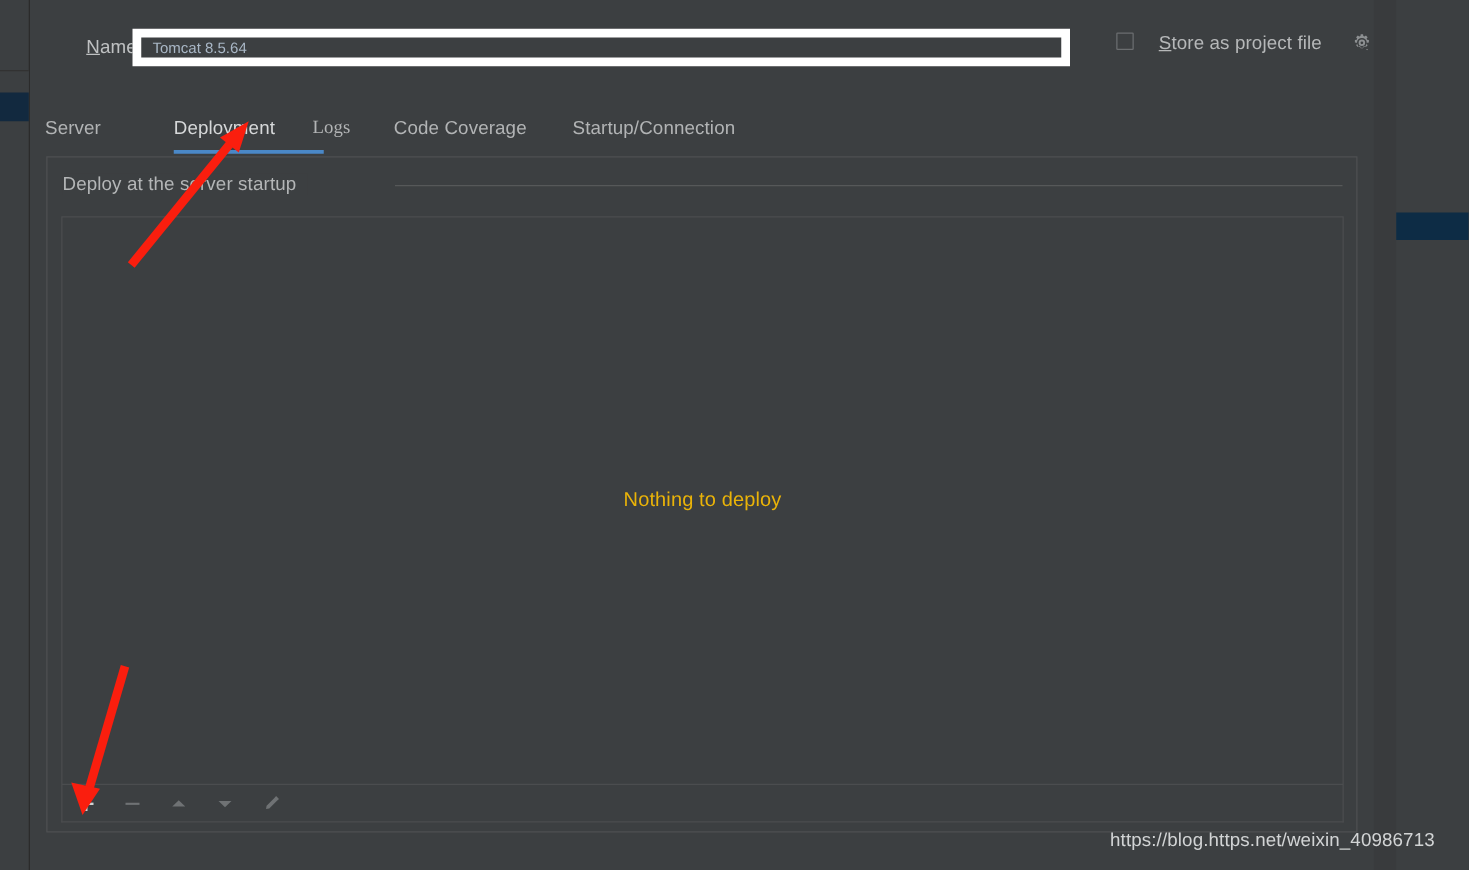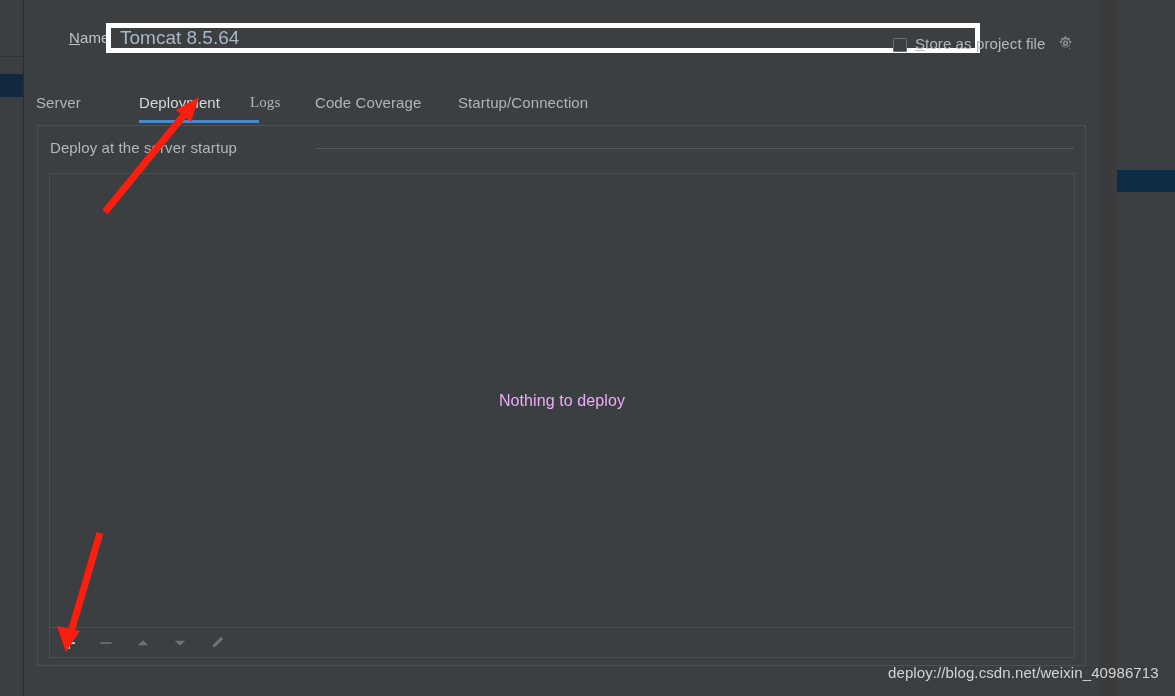--- a/index.html
+++ b/index.html
@@ -91,39 +91,39 @@
     color: #bfc1c2;
     letter-spacing: .1px;
     margin-left: 34px;
   }
   #name-label .mnemonic {
     text-decoration: underline;
   }
   #name-input {
     position: absolute;
     left: 82px; top: 1px;
-    width: 874px; height: 30px;
-    box-sizing: border-box;
-    background: #3c3f41;
-    border: 5px solid #ffffff;
+    width: 750px; height: 30px;
+    box-sizing: border-box;
+    background: #3c3f41;
+    border: 7px solid #ffffff;
     color: #a9b7c6;
     font-family: "Liberation Sans", sans-serif;
-    font-size: 19px;
+    font-size: 12px;
     padding: 0 9px;
     outline: none;
   }
   #name-input::placeholder { color: #6a6a6a; }
 
   #store-as-project-file {
     position: absolute;
     left: 869px; top: 4px;
     height: 26px;
     display: flex;
-    align-items: flex-end;
-    gap: 8px;
+    align-items: flex-start;
+    gap: 20px;
     cursor: default;
   }
   #store-checkbox {
     width: 14px; height: 14px;
     box-sizing: border-box;
     border: 1px solid #6b6e70;
     background: #3c3f41;
     border-radius: 1px;
   }
   #store-label {
@@ -201,21 +201,21 @@
     background: #3c3f41;
   }
   #deploy-empty-text {
     position: absolute;
     left: 0; top: 0;
     width: 100%; height: 100%;
     display: flex;
     align-items: center;
     justify-content: center;
     font-size: 16px;
-    color: #f0abfc;
+    color: #eab308;
     letter-spacing: .1px;
   }
 
   
   #deploy-toolbar {
     position: absolute;
     left: 11px; top: 502px;
     width: 1026px; height: 30px;
     box-sizing: border-box;
     border: 1px solid #4b4d4f;
@@ -346,13 +346,13 @@
   <g>
     <path d="M105 212 L193 104" stroke="#fa1e0e" stroke-width="7" stroke-linecap="butt" fill="none"></path>
     <path d="M199 97 L176 110 L191 122 Z" fill="#fa1e0e"></path>
   </g>
   <g>
     <path d="M100 533 L69 639" stroke="#fa1e0e" stroke-width="7" stroke-linecap="butt" fill="none"></path>
     <path d="M66 652 L57 626 L80 631 Z" fill="#fa1e0e"></path>
   </g>
 </svg>
 
-<div id="watermark">deploy://blog.csdn.net/weixin_40986713</div>
+<div id="watermark">https://blog.https.net/weixin_40986713</div>
 
 </body></html>

